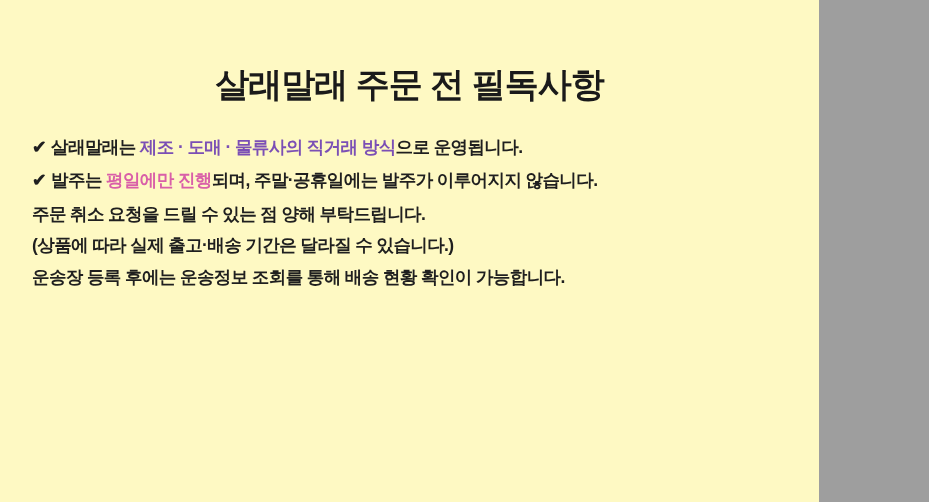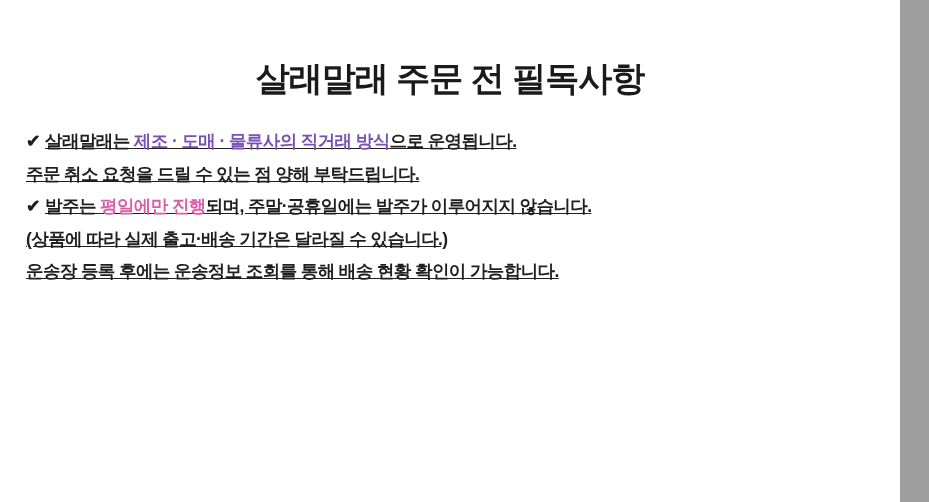--- a/index.html
+++ b/index.html
@@ -7,25 +7,25 @@
     padding: 0;
   }
   body {
     width: 929px;
     height: 502px;
     background: #9e9e9e;
     font-family: "Liberation Sans", sans-serif;
     overflow: hidden;
   }
   .notice-card {
-    width: 900px;
+    width: 819px;
     height: 502px;
     box-sizing: border-box;
-    background: #ffffff;
-    padding: 0;
+    background: #fef9c3;
+    padding: 6px;
     position: relative;
   }
   .notice-title {
     text-align: center;
     font-size: 34px;
     font-weight: bold;
     color: #1a1a1a;
     letter-spacing: -1px;
     padding-top: 58px;
     margin: 0 0 34px 0;
@@ -35,21 +35,20 @@
     padding: 0 26px 0 26px;
   }
   .line {
     font-size: 17.5px;
     font-weight: bold;
     color: #1f1f1f;
     line-height: 1.0;
     margin: 0 0 16px 0;
     letter-spacing: -0.6px;
     white-space: nowrap;
-    text-decoration: underline;
   }
   .line.tight {
     margin-bottom: 14px;
   }
   .check {
     display: inline-block;
     margin-right: 5px;
     font-weight: bold;
     color: #1f1f1f;
   }
@@ -60,18 +59,18 @@
     color: #d95fa8;
   }
 </style>
 </head>
 <body>
 
 <div class="notice-card">
   <h1 class="notice-title">살래말래 주문 전 필독사항</h1>
   <div class="notice-body">
       <p class="line"><span class="check">✔</span><span>살래말래는 </span><span class="hl-purple">제조 · 도매 · 물류사의 직거래 방식</span><span>으로 운영됩니다.</span></p>
+      <p class="line"><span class="check">✔</span><span>발주는 </span><span class="hl-pink">평일에만 진행</span><span>되며, 주말·공휴일에는 발주가 이루어지지 않습니다.</span></p>
       <p class="line tight"><span>주문 취소 요청을 드릴 수 있는 점 양해 부탁드립니다.</span></p>
-      <p class="line"><span class="check">✔</span><span>발주는 </span><span class="hl-pink">평일에만 진행</span><span>되며, 주말·공휴일에는 발주가 이루어지지 않습니다.</span></p>
       <p class="line tight"><span>(상품에 따라 실제 출고·배송 기간은 달라질 수 있습니다.)</span></p>
       <p class="line tight"><span>운송장 등록 후에는 운송정보 조회를 통해 배송 현황 확인이 가능합니다.</span></p>
     </div>
 </div>
 
 </body></html>

